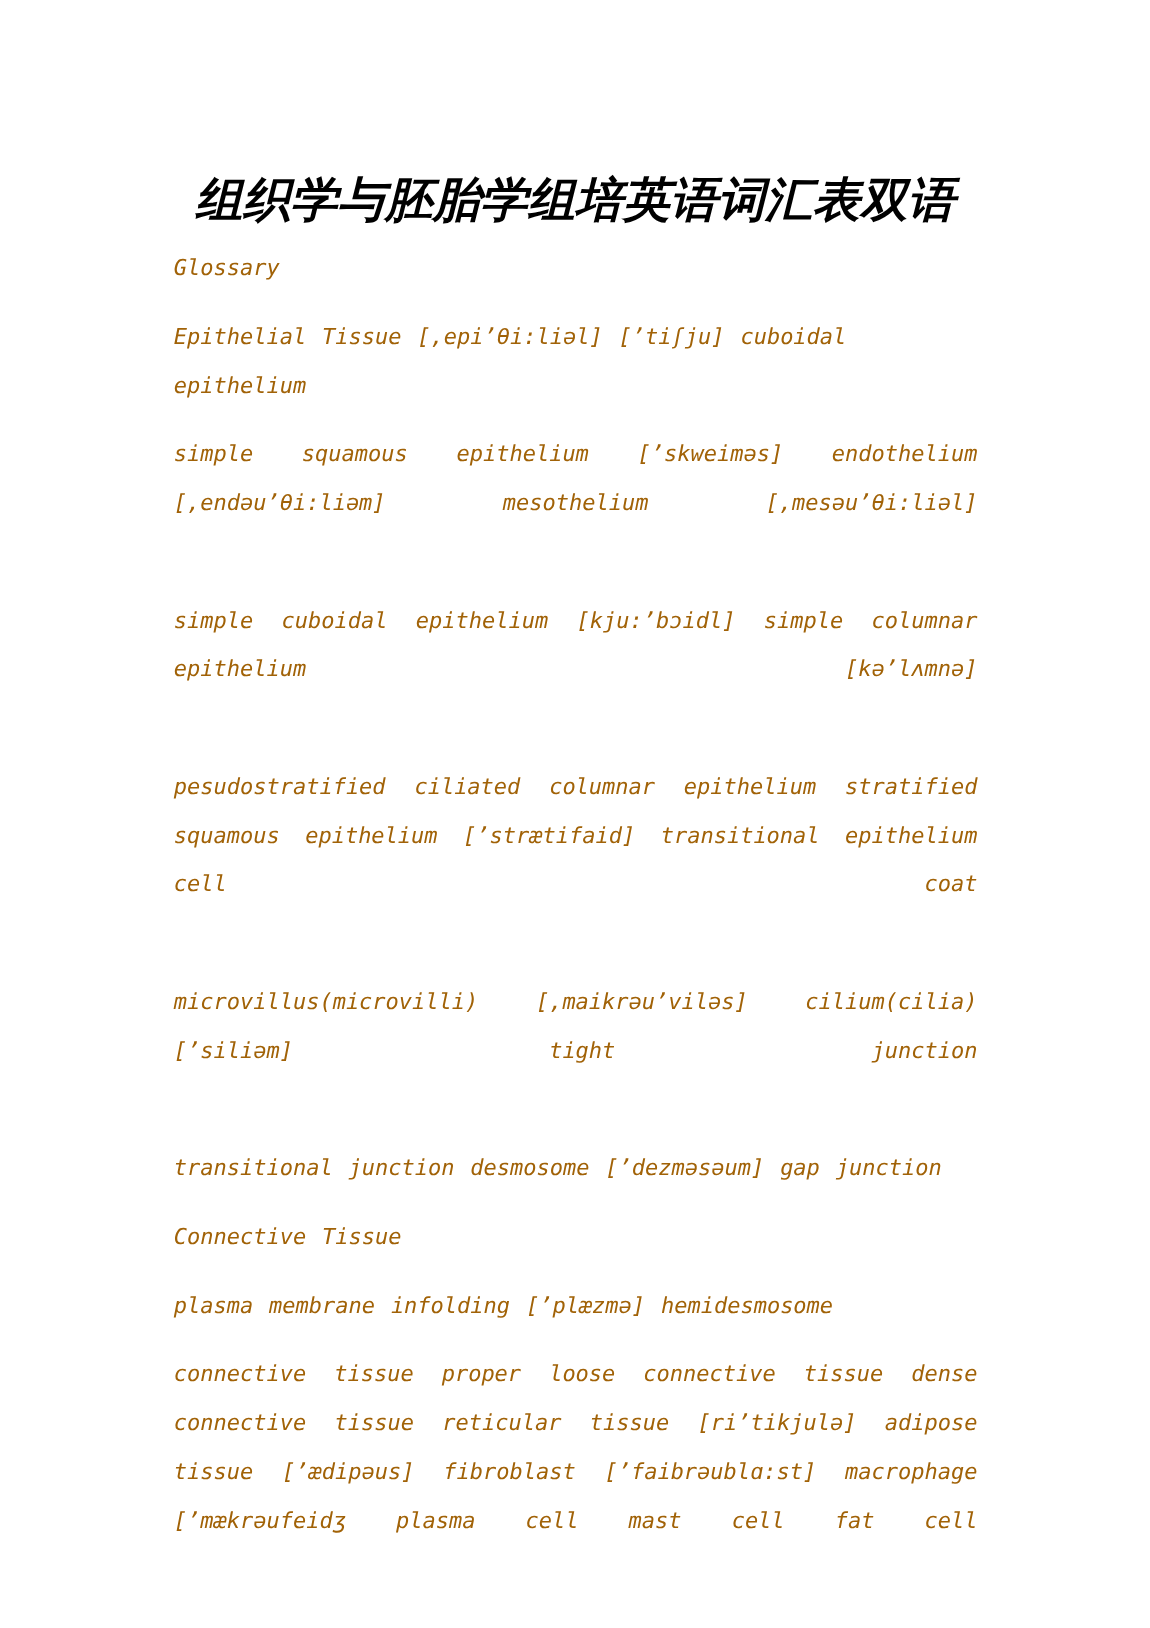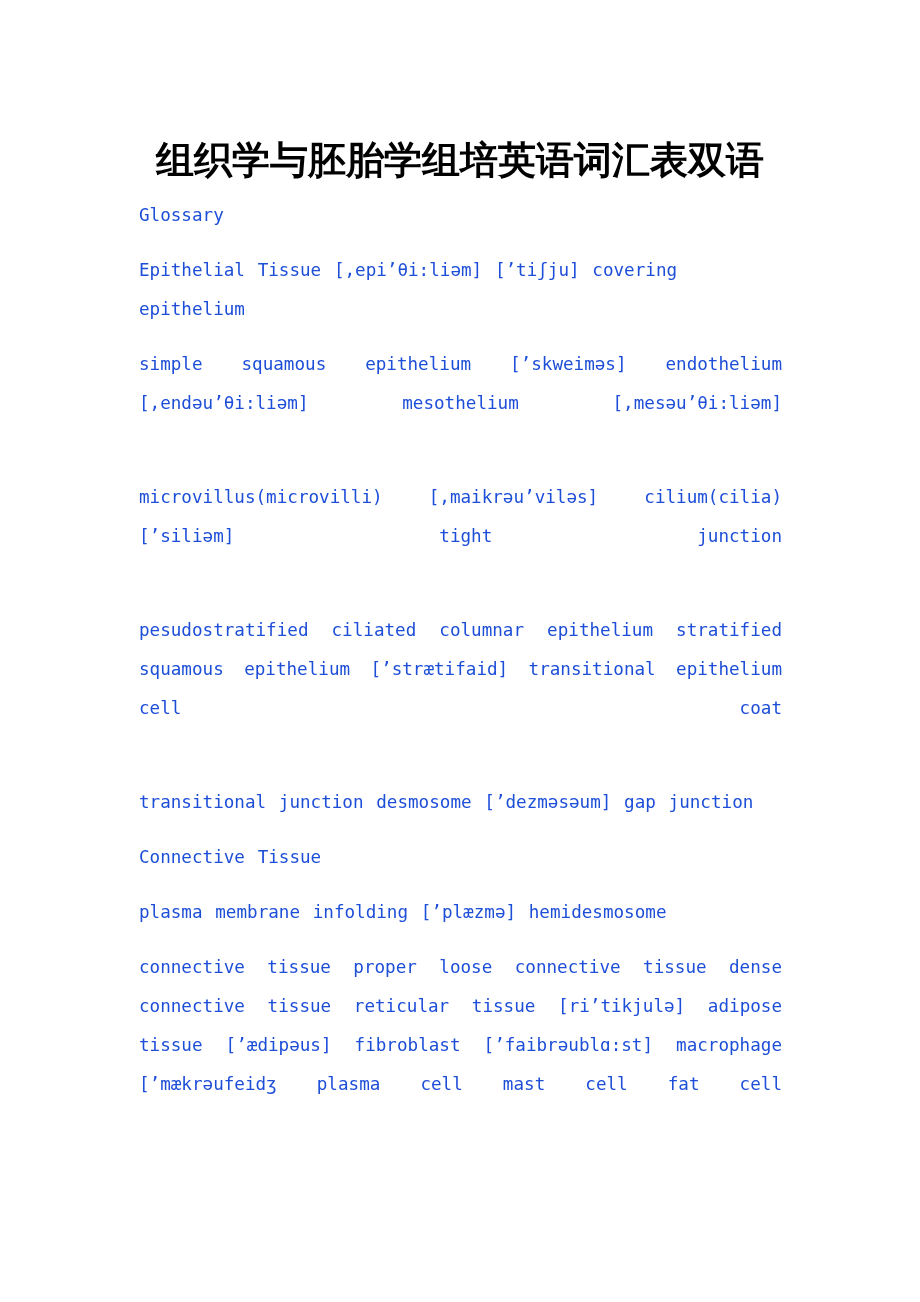--- a/index.html
+++ b/index.html
@@ -18,20 +18,21 @@
     -webkit-font-smoothing: antialiased;
   }
 
   .page {
     position: absolute;
     left: 0;
     top: 0;
     width: 920px;
     height: 1302px;
     background: #ffffff;
+    font-style: italic;
   }
 
   
   .doc-title {
     position: absolute;
     left: 0;
     top: 112px;
     width: 920px;
     text-align: center;
     font-family: "DejaVu Serif", "Liberation Serif", serif;
@@ -50,21 +51,21 @@
     top: 196px;
     width: 643px;
   }
 
   .para {
     font-size: 17.6px;
     line-height: 39px;
     text-align: justify;
     text-justify: inter-word;
     margin: 0 0 16px 0;
-    color: #1d4ed8;
+    color: #a16207;
     word-spacing: 0.12em;
     hyphens: none;
     overflow-wrap: normal;
   }
 
   
   .para::after {
     content: "";
     display: inline-block;
     width: 100%;
@@ -86,28 +87,29 @@
 <body>
 
 <div class="page">
 
   <h1 class="doc-title">组织学与胚胎学组培英语词汇表双语</h1>
 
   <div class="body-col">
 
     <p class="para single">Glossary</p>
 
-    <p class="para single">Epithelial Tissue [,epi’θi:liəm]  [’tiʃju] covering epithelium</p>
+    <p class="para single">Epithelial Tissue [,epi’θi:liəl]  [’tiʃju] cuboidal epithelium</p>
 
-    <p class="para">simple squamous epithelium [’skweiməs] endothelium [,endəu’θi:liəm] mesothelium [,mesəu’θi:liəm]</p>
+    <p class="para">simple squamous epithelium [’skweiməs] endothelium [,endəu’θi:liəm] mesothelium [,mesəu’θi:liəl]</p>
 
+    <p class="para">simple cuboidal epithelium [kju:’bɔidl] simple columnar epithelium [kə’lʌmnə]</p>
+
+    <p class="para">pesudostratified ciliated columnar epithelium stratified squamous epithelium [’strætifaid] transitional epithelium cell coat</p>
 
     <p class="para">microvillus(microvilli) [,maikrəu’viləs] cilium(cilia) [’siliəm] tight junction</p>
-
-    <p class="para">pesudostratified ciliated columnar epithelium stratified squamous epithelium [’strætifaid] transitional epithelium cell coat</p>
 
     <p class="para single">transitional junction desmosome [’dezməsəum] gap junction</p>
 
 
     <p class="para single">Connective Tissue</p>
 
     <p class="para single">plasma membrane infolding [’plæzmə] hemidesmosome</p>
 
     <p class="para clipped">connective tissue proper loose connective tissue dense connective tissue reticular tissue [ri’tikjulə] adipose tissue [’ædipəus] fibroblast [’faibrəublɑ:st] macrophage [’mækrəufeidʒ plasma cell mast cell fat cell</p>
 

